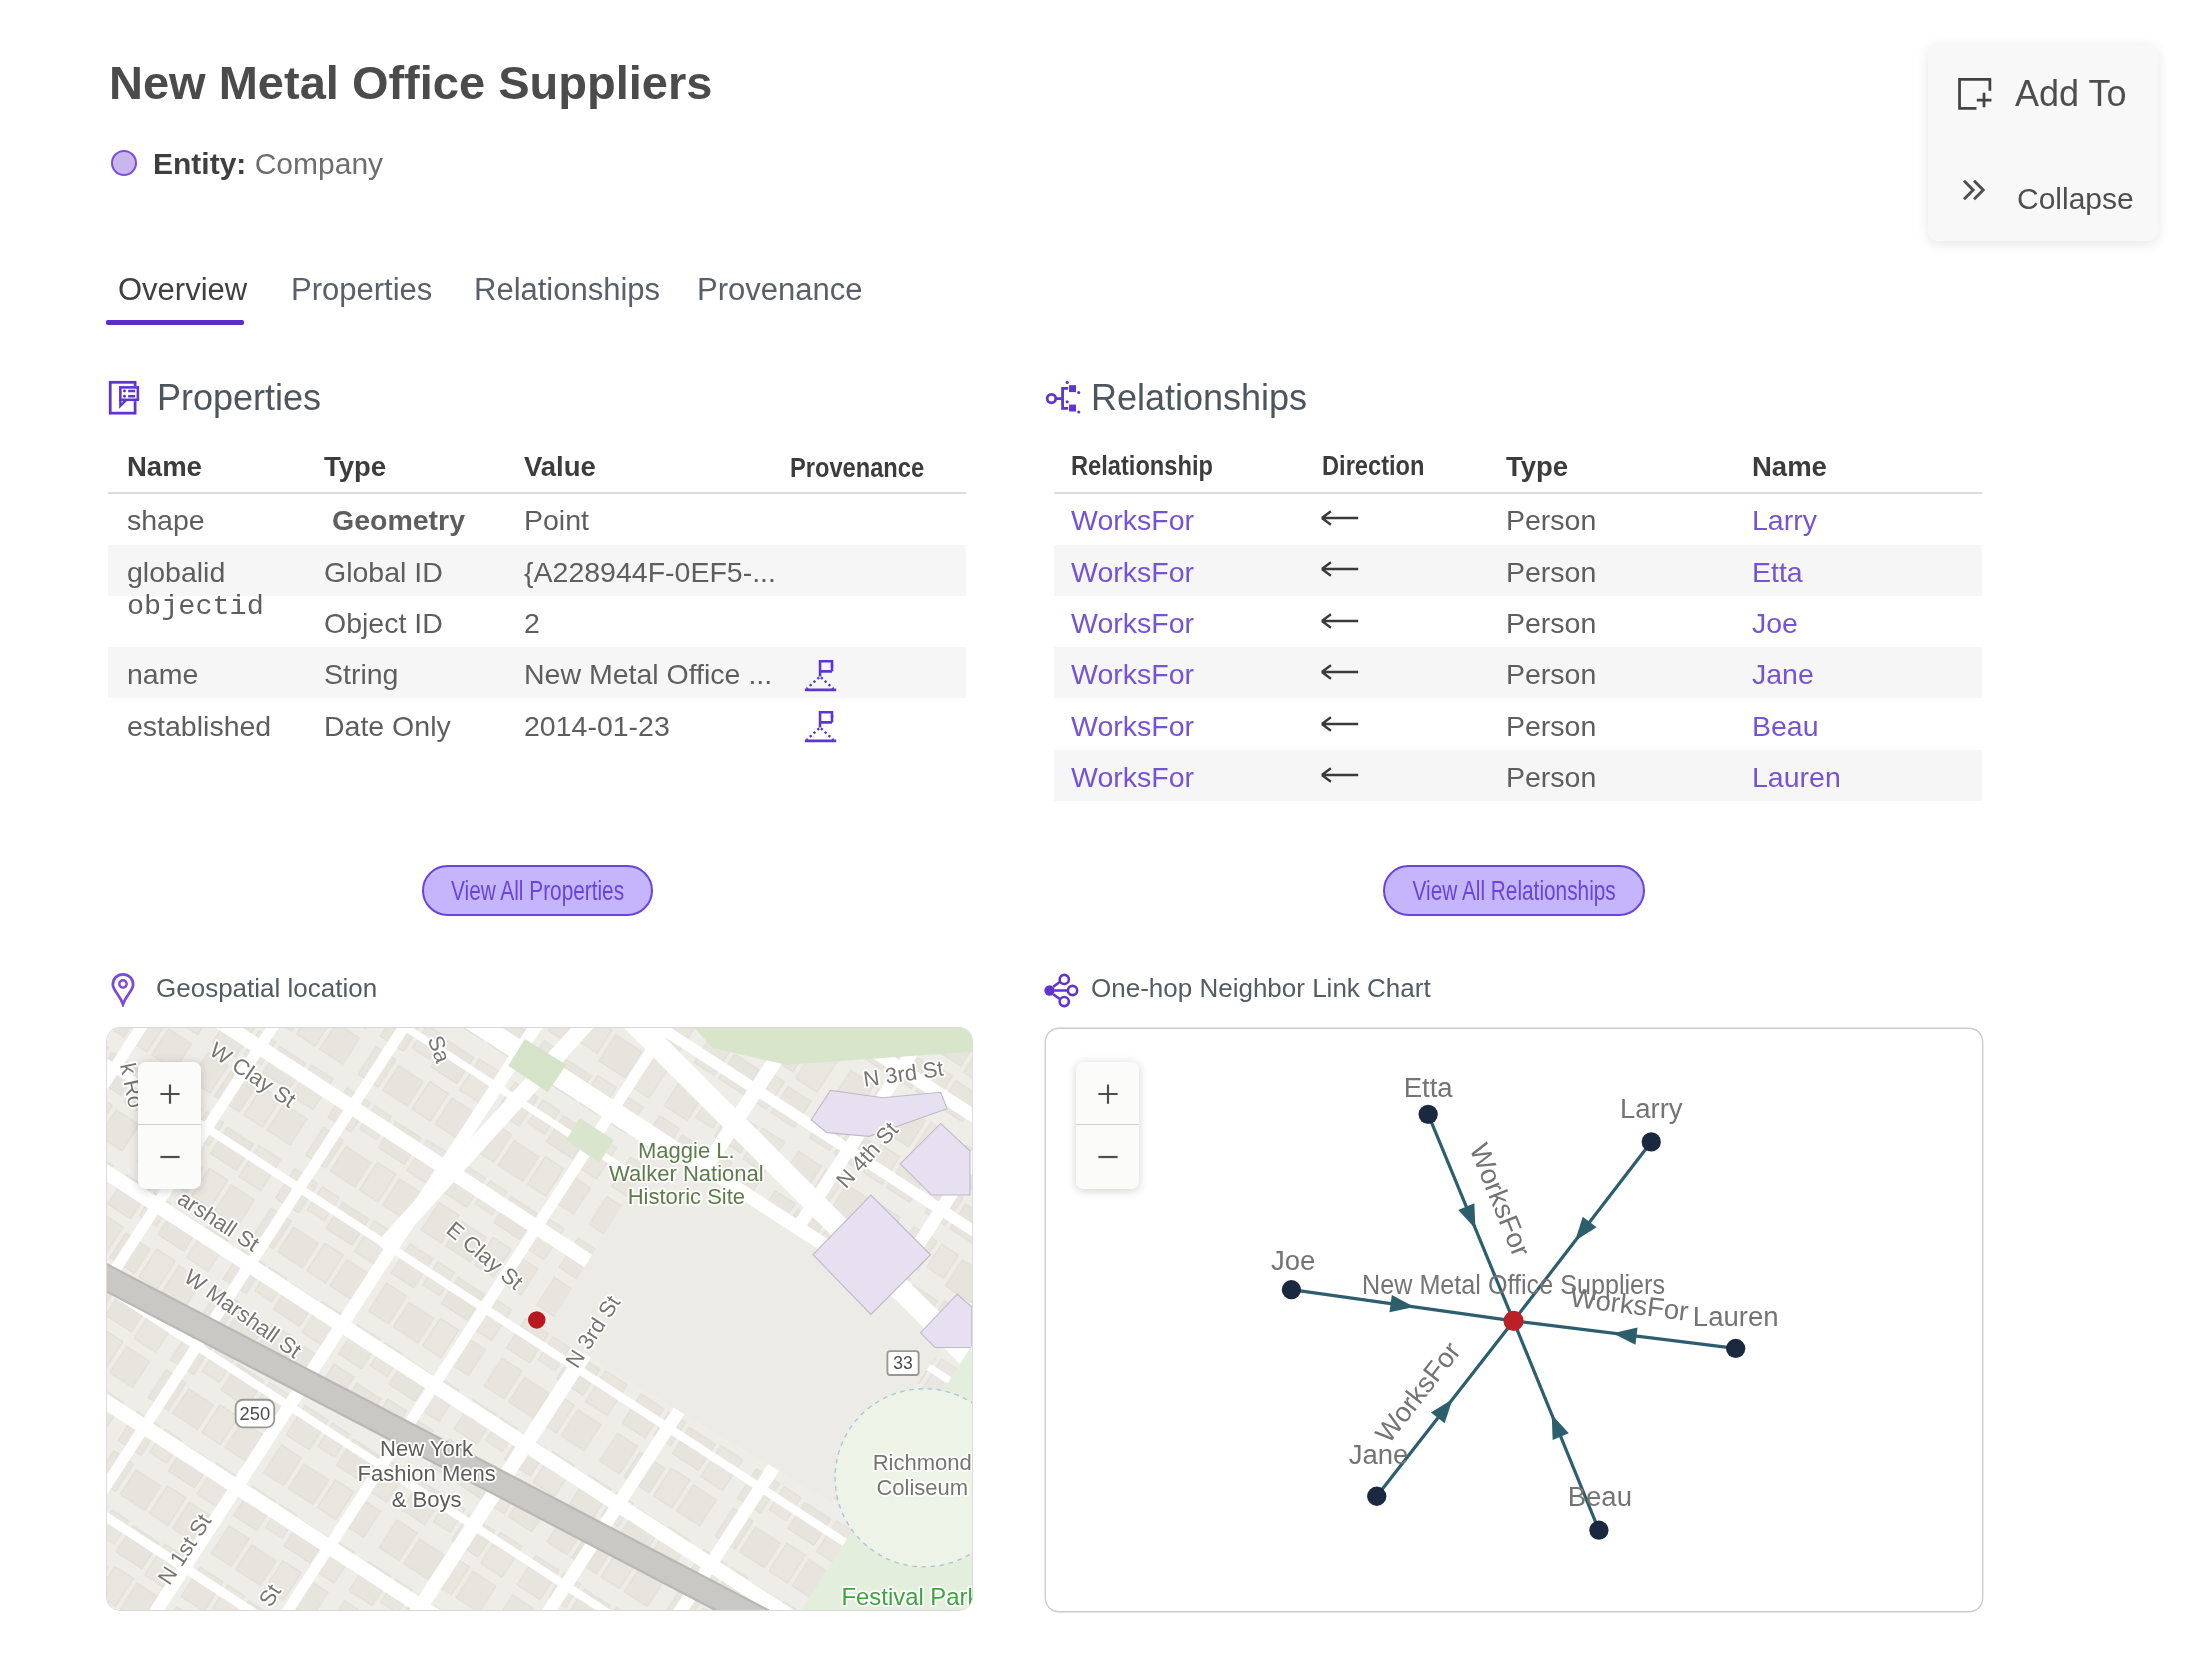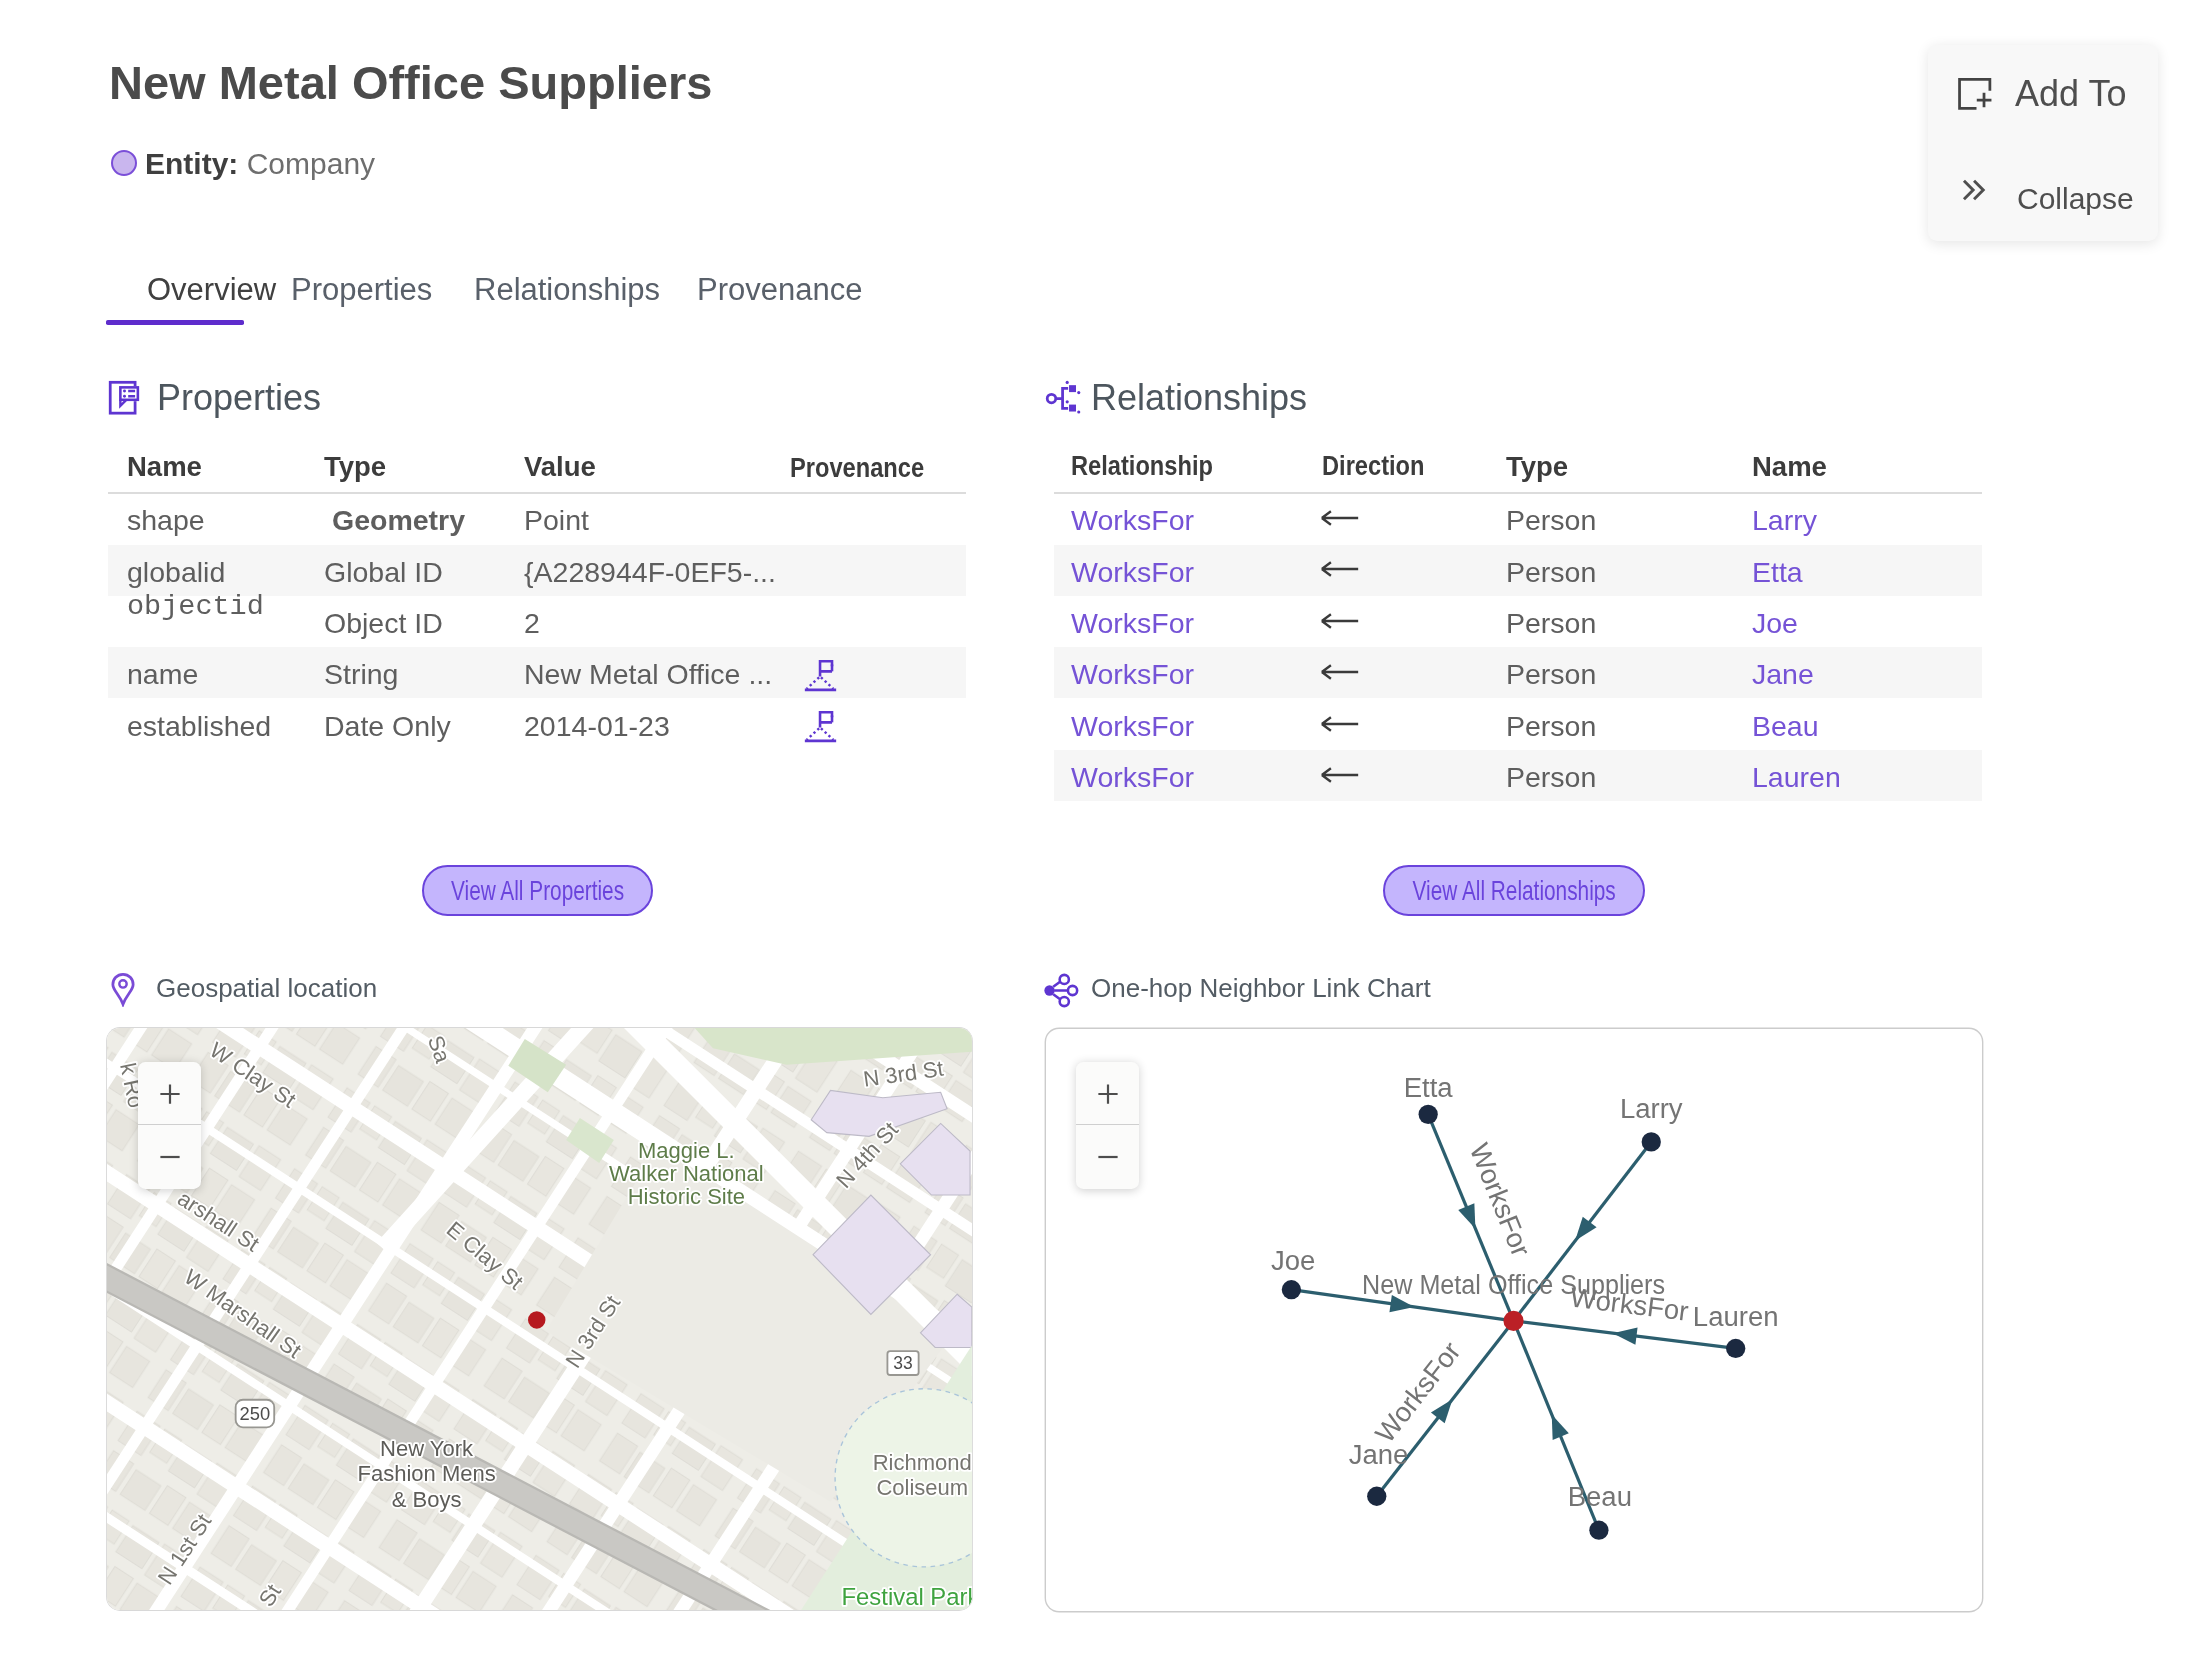--- a/index.html
+++ b/index.html
@@ -1,21 +1,21 @@
 <!DOCTYPE html>
 <html style="font-size:14.7px"><head>
 <meta charset="utf-8">
 <style>
   html,body{margin:0;padding:0;background:#fff;}
   body{font-family:"Liberation Sans", sans-serif;}
   .page{position:relative;width:2204px;height:1677px;overflow:hidden;background:#fff;}
   .abs{position:absolute;}
   .title{left:109px;top:55px;font-size:47px;font-weight:bold;color:#4b4b4b;letter-spacing:0px;}
   .entcircle{left:111px;top:150px;width:22px;height:22px;border-radius:50%;background:#c9b6ee;border:2.8px solid #7b4fd8;}
-  .entlabel{left:145px;top:147px;font-size:30px;color:#3f3f3f;font-weight:bold;}
+  .entlabel{left:153px;top:147px;font-size:30px;color:#3f3f3f;font-weight:bold;}
   .entval{font-weight:normal;color:#6e6e6e;}
   .topcard{left:1928px;top:45px;width:230px;height:196px;background:#f8f8f8;border-radius:9.2px;box-shadow:0 2.8px 13px rgba(0,0,0,0.10);}
   .addto-txt{left:2015px;top:73px;font-size:36px;color:#4e4e4e;}
   .collapse-txt{left:2017px;top:182px;font-size:30px;color:#4e4e4e;}
   .tab{font-size:31px;color:#59606a;top:272px;}
   .tab.active{color:#404040;}
   .tabline{left:106px;top:320px;width:138px;height:4.6px;background:#5e2ccc;border-radius:1.8px;}
   .sechead{font-size:36px;color:#4d565e;}
   .subhead{font-size:26px;color:#535c64;text-align:center;}
   .th{font-size:27.5px;font-weight:bold;color:#3c3c3c;}
@@ -42,21 +42,21 @@
   <svg class="abs" style="left:1958px;top:78px" width="37" height="33" viewBox="0 0 40 36">
     <path d="M34.6 14 L34.6 1.5 L1.5 1.5 L1.5 33 L20 33" fill="none" stroke="#434343" stroke-width="3"></path>
     <path d="M28.2 16 L28.2 32 M20.3 24 L36.3 24" stroke="#434343" stroke-width="3"></path>
   </svg>
   <div class="abs addto-txt">Add To</div>
   <svg class="abs" style="left:1962px;top:179px" width="25" height="22" viewBox="0 0 27 24">
     <path d="M2 2 L12 12 L2 22 M13 2 L23 12 L13 22" fill="none" stroke="#4f4f4f" stroke-width="3.2"></path>
   </svg>
   <div class="abs collapse-txt">Collapse</div>
 
-  <div class="abs tab active" style="left:118px;margin-left:29px;">Overview</div>
+  <div class="abs tab active" style="left:118px;">Overview</div>
   <div class="abs tab" style="left:291px;">Properties</div>
   <div class="abs tab" style="left:474px;">Relationships</div>
   <div class="abs tab" style="left:697px;">Provenance</div>
   <div class="abs tabline"></div>
 
   <svg class="abs" style="left:107px;top:379px" width="35" height="37" viewBox="0 0 38 40">
     <rect x="3.5" y="3.5" width="27" height="33.5" fill="none" stroke="#5e35d1" stroke-width="3"></rect>
     <rect x="13" y="7.5" width="22" height="16.5" fill="#fff"></rect>
     <path d="M13 24 L13 31 L20 24 Z" fill="#fff"></path>
     <rect x="14.5" y="9" width="19" height="13.5" fill="none" stroke="#5e35d1" stroke-width="2.8"></rect>

